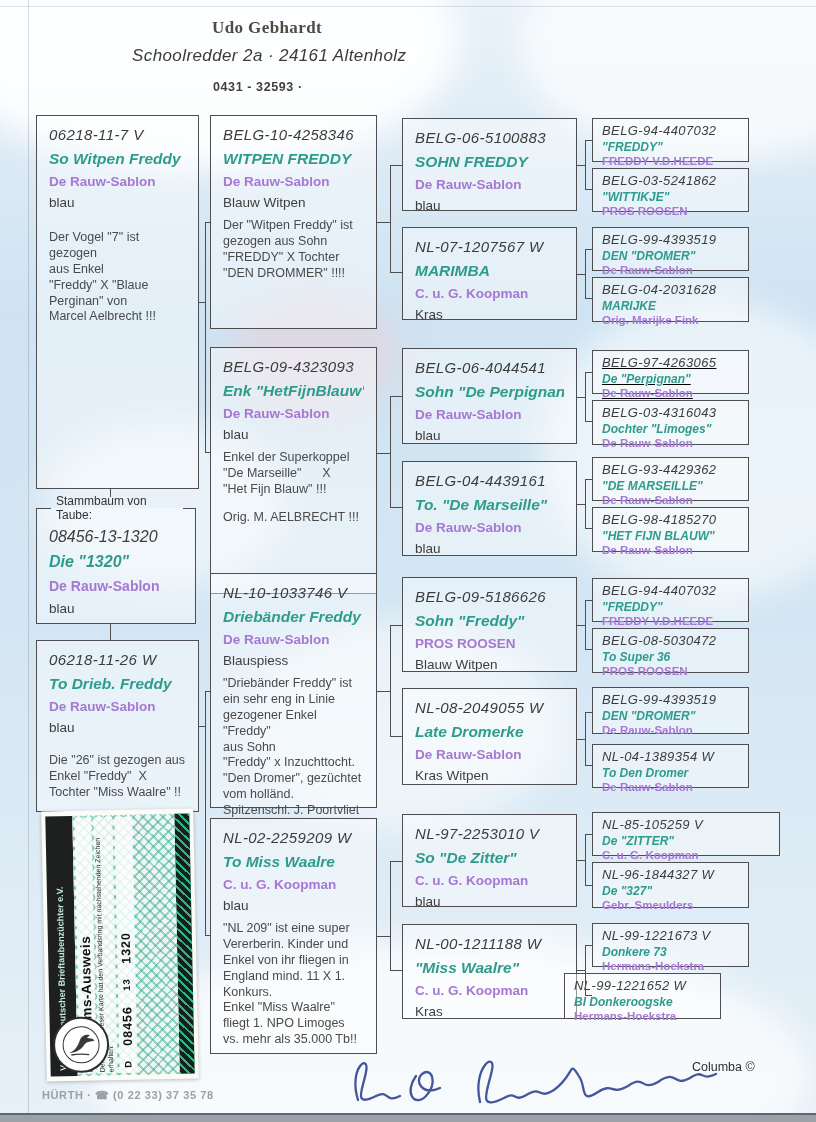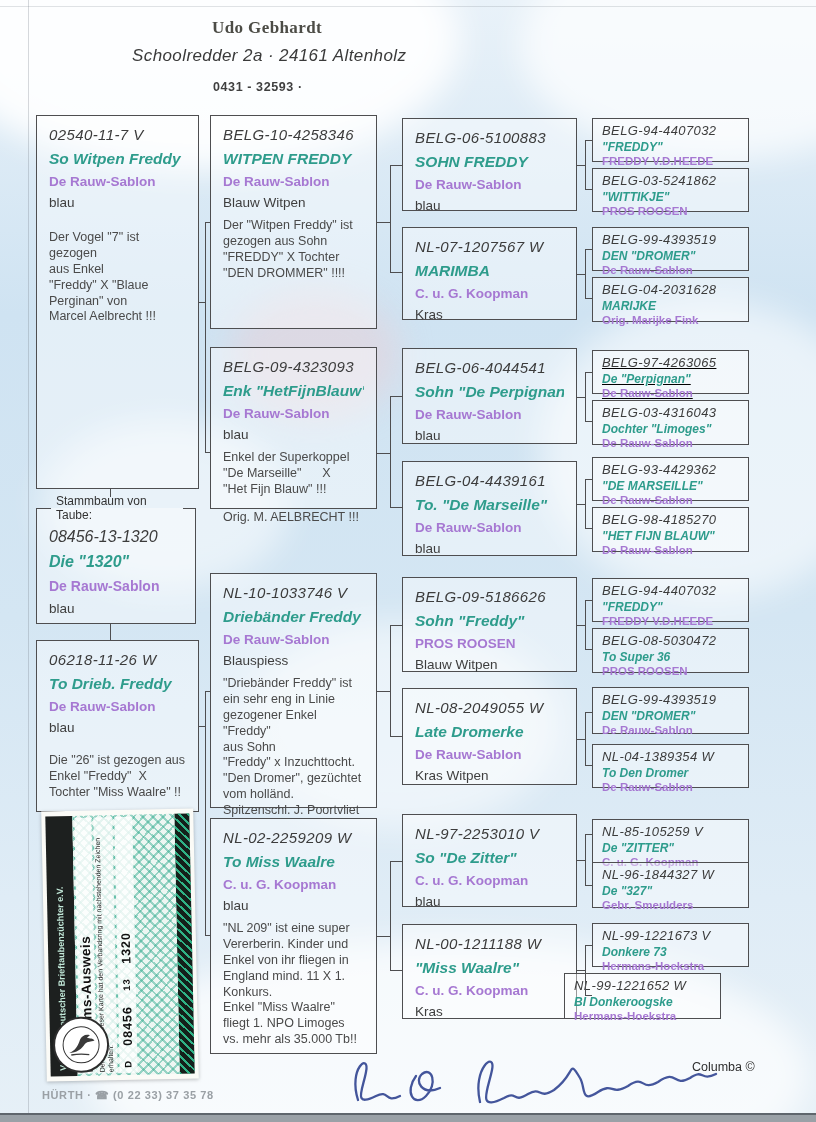--- a/index.html
+++ b/index.html
@@ -77,21 +77,21 @@
   <div class="cloud" style="left:240px;top:620px;width:320px;height:210px;background:rgba(255,255,255,.5);"></div>
   <div class="cloud" style="left:90px;top:940px;width:720px;height:270px;background:rgba(255,255,255,.7);"></div>
   <div class="edge-top"></div>
   <div class="edge-left"></div>
 
   <div class="hdr-name">Udo Gebhardt</div>
   <div class="hdr-addr">Schoolredder 2a  ·  24161 Altenholz</div>
   <div class="hdr-phone">0431 - 32593  ·</div>
 
   <div class="box" style="left:36px;top:115px;width:163px;height:374px;">
-    <div class="id">02540-11-7 V</div>
+    <div class="id">06218-11-7 V</div>
     <div class="nm">So Witpen Freddy</div>
     <div class="br">De Rauw-Sablon</div>
     <div class="cl">blau</div>
     <div class="note" style="margin-top:20px;">Der Vogel "7" ist gezogen
 aus Enkel
 "Freddy" X "Blaue
 Perginan" von
 Marcel Aelbrecht !!!</div>
   </div>
 
@@ -117,21 +117,21 @@
     <div class="id">BELG-10-4258346</div>
     <div class="nm">WITPEN FREDDY</div>
     <div class="br">De Rauw-Sablon</div>
     <div class="cl">Blauw Witpen</div>
     <div class="note">Der "Witpen Freddy" ist
 gezogen aus Sohn
 "FREDDY" X Tochter
 "DEN DROMMER" !!!!</div>
   </div>
 
-  <div class="box" style="left:210px;top:347px;width:167px;height:162px;">
+  <div class="box" style="left:210px;top:347px;width:167px;height:247px;">
     <div class="id">BELG-09-4323093</div>
     <div class="nm">Enk "HetFijnBlauw"</div>
     <div class="br">De Rauw-Sablon</div>
     <div class="cl">blau</div>
     <div class="note">Enkel der Superkoppel
 "De Marseille"      X
 "Het Fijn Blauw" !!!</div>
     <div class="note" style="margin-top:12px;">Orig. M. AELBRECHT !!!</div>
   </div>
 
@@ -267,21 +267,21 @@
   <div class="box small" style="left:592px;top:687px;width:157px;height:47px;">
     <div class="id">BELG-99-4393519</div>
     <div class="nm">DEN "DROMER"</div>
     <div class="br">De Rauw-Sablon</div>
   </div>
   <div class="box small" style="left:592px;top:744px;width:157px;height:44px;">
     <div class="id">NL-04-1389354 W</div>
     <div class="nm">To Den Dromer</div>
     <div class="br">De Rauw-Sablon</div>
   </div>
-  <div class="box small" style="left:592px;top:812px;width:157px;height:44px;margin-top:7px;">
+  <div class="box small" style="left:592px;top:812px;width:188px;height:44px;">
     <div class="id">NL-85-105259 V</div>
     <div class="nm">De "ZITTER"</div>
     <div class="br">C. u. G. Koopman</div>
   </div>
   <div class="box small" style="left:592px;top:862px;width:157px;height:46px;">
     <div class="id">NL-96-1844327 W</div>
     <div class="nm">De "327"</div>
     <div class="br">Gebr. Smeulders</div>
   </div>
   <div class="box small" style="left:592px;top:923px;width:157px;height:44px;">

